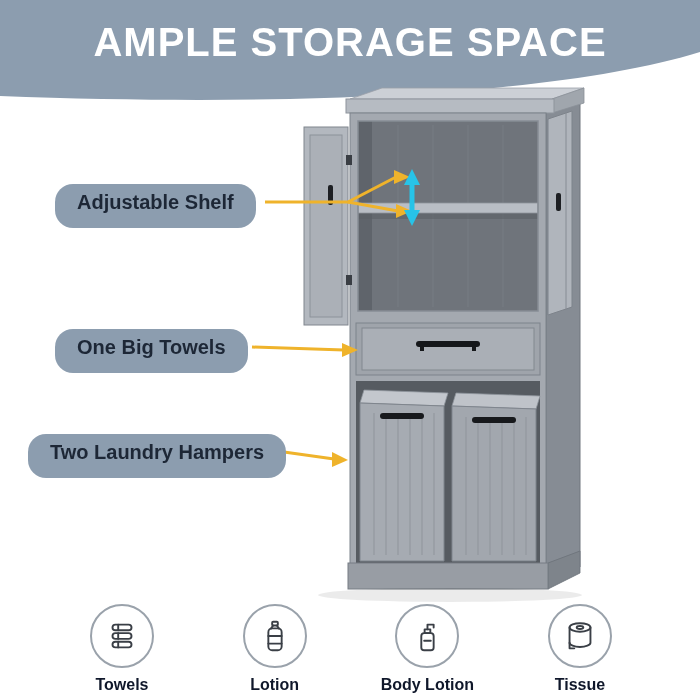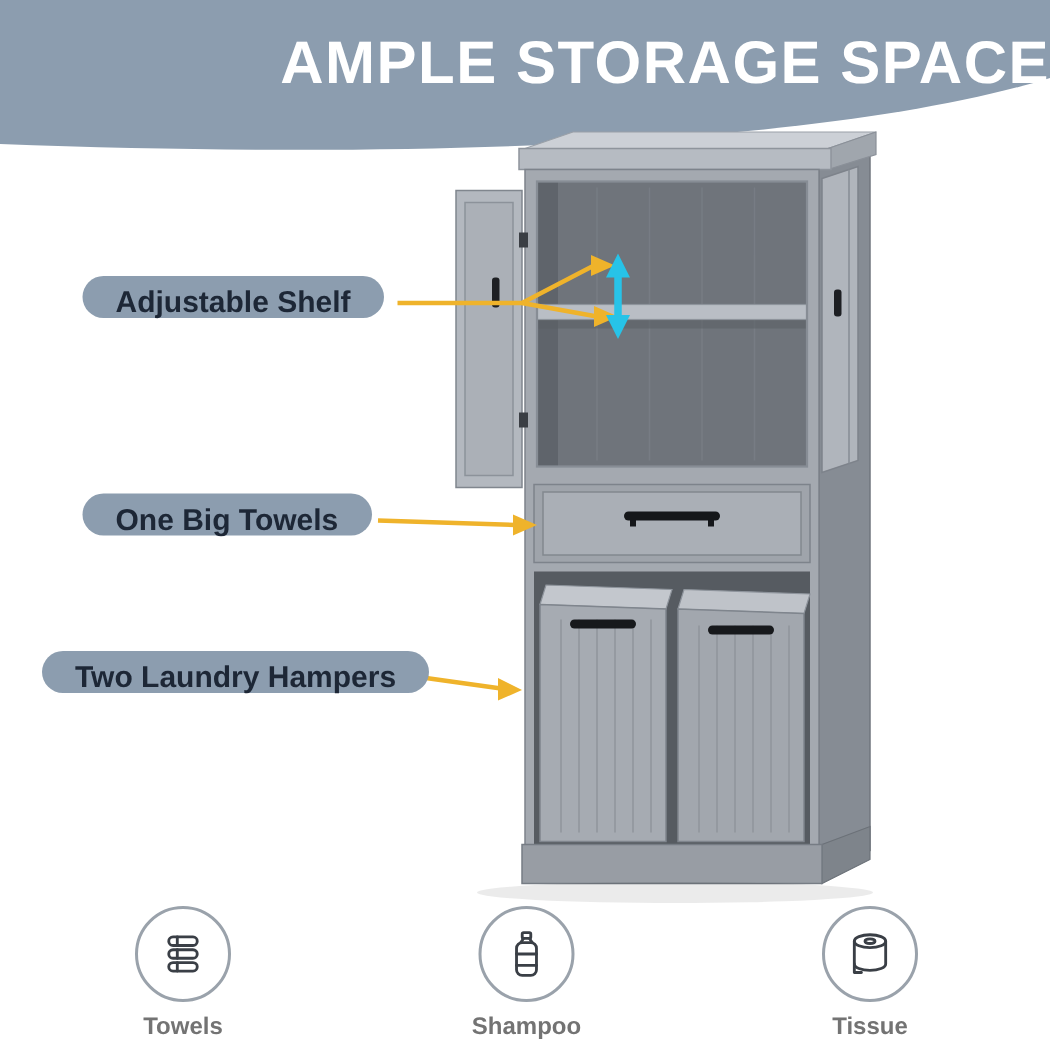--- a/index.html
+++ b/index.html
@@ -6,27 +6,27 @@
   body{
     width:700px;height:700px;position:relative;overflow:hidden;
     background:#ffffff;
     font-family:"Liberation Sans", sans-serif;
   }
   
   .banner-wrap{position:absolute;left:0;top:0;width:700px;height:120px;}
   .banner-svg{display:block;}
   .page-title{
     position:absolute;left:0;top:20px;width:700px;
-    text-align:right;color:#ffffff;
+    text-align:center;color:#ffffff;
     font-size:40px;font-weight:bold;letter-spacing:1px;
     white-space:nowrap;
   }
   
   .pill{
-    position:absolute;height:28px;line-height:36px;
+    position:absolute;height:44px;line-height:36px;
     padding:0 22px;border-radius:18px;
     background:var(--pill,#8c9daf);
     color:var(--pillText,#1d2736);
     font-size:20px;font-weight:bold;white-space:nowrap;
     z-index:5;
   }
   .pill-1{left:55px;top:184px;}
   .pill-2{left:55px;top:329px;}
   .pill-3{left:28px;top:434px;text-align:right;}
   
@@ -45,21 +45,21 @@
   .feature{
     width:64px;display:flex;flex-direction:column;align-items:center;
   }
   .feature .ring{
     width:64px;height:64px;border-radius:50%;
     border:2px solid #9aa2ab;background:#fff;
     display:flex;align-items:center;justify-content:center;
     box-sizing:border-box;color:var(--icon,#3a3f46);
   }
   .feature .label{
-    margin-top:8px;font-size:16px;font-weight:bold;color:#737373;
+    margin-top:8px;font-size:16px;font-weight:bold;color:#0f172a;
     white-space:nowrap;
   }
   .feature svg{stroke:currentColor;fill:none;stroke-width:2;
     stroke-linecap:round;stroke-linejoin:round;}
 </style>
 </head>
 <body>
 
 <div class="banner-wrap">
   <svg class="banner-svg" width="700" height="120" viewBox="0 0 700 120">
@@ -201,24 +201,35 @@
 
   <div class="feature">
     <div class="ring">
       <svg width="38" height="38" viewBox="0 0 40 40">
         <rect x="17" y="5" width="6" height="4" rx="1"></rect>
         <path d="M18,9 L16,12 M22,9 L24,12"></path>
         <rect x="13" y="12" width="14" height="23" rx="4"></rect>
         <path d="M13,20 H27 M13,28 H27"></path>
       </svg>
     </div>
-    <div class="label">Shampoo</div>
-  </div>
-
-
+    <div class="label">Lotion</div>
+  </div>
+
+
+  <div class="feature">
+    <div class="ring">
+      <svg width="38" height="38" viewBox="0 0 40 40">
+        <rect x="14" y="17" width="13" height="18" rx="3"></rect>
+        <rect x="17.5" y="13" width="6" height="4"></rect>
+        <path d="M20.5,13 V8 H27 V11"></path>
+        <path d="M17,25 H24"></path>
+      </svg>
+    </div>
+    <div class="label">Body Lotion</div>
+  </div>
 
   <div class="feature">
     <div class="ring">
       <svg width="38" height="38" viewBox="0 0 40 40">
         <ellipse cx="20" cy="11" rx="11" ry="4.5"></ellipse>
         <ellipse cx="20" cy="11" rx="3.5" ry="1.6"></ellipse>
         <path d="M9,11 V27 A11,4.5 0 0 0 31,27 V11"></path>
         <path d="M9,27 V33 H14"></path>
       </svg>
     </div>

